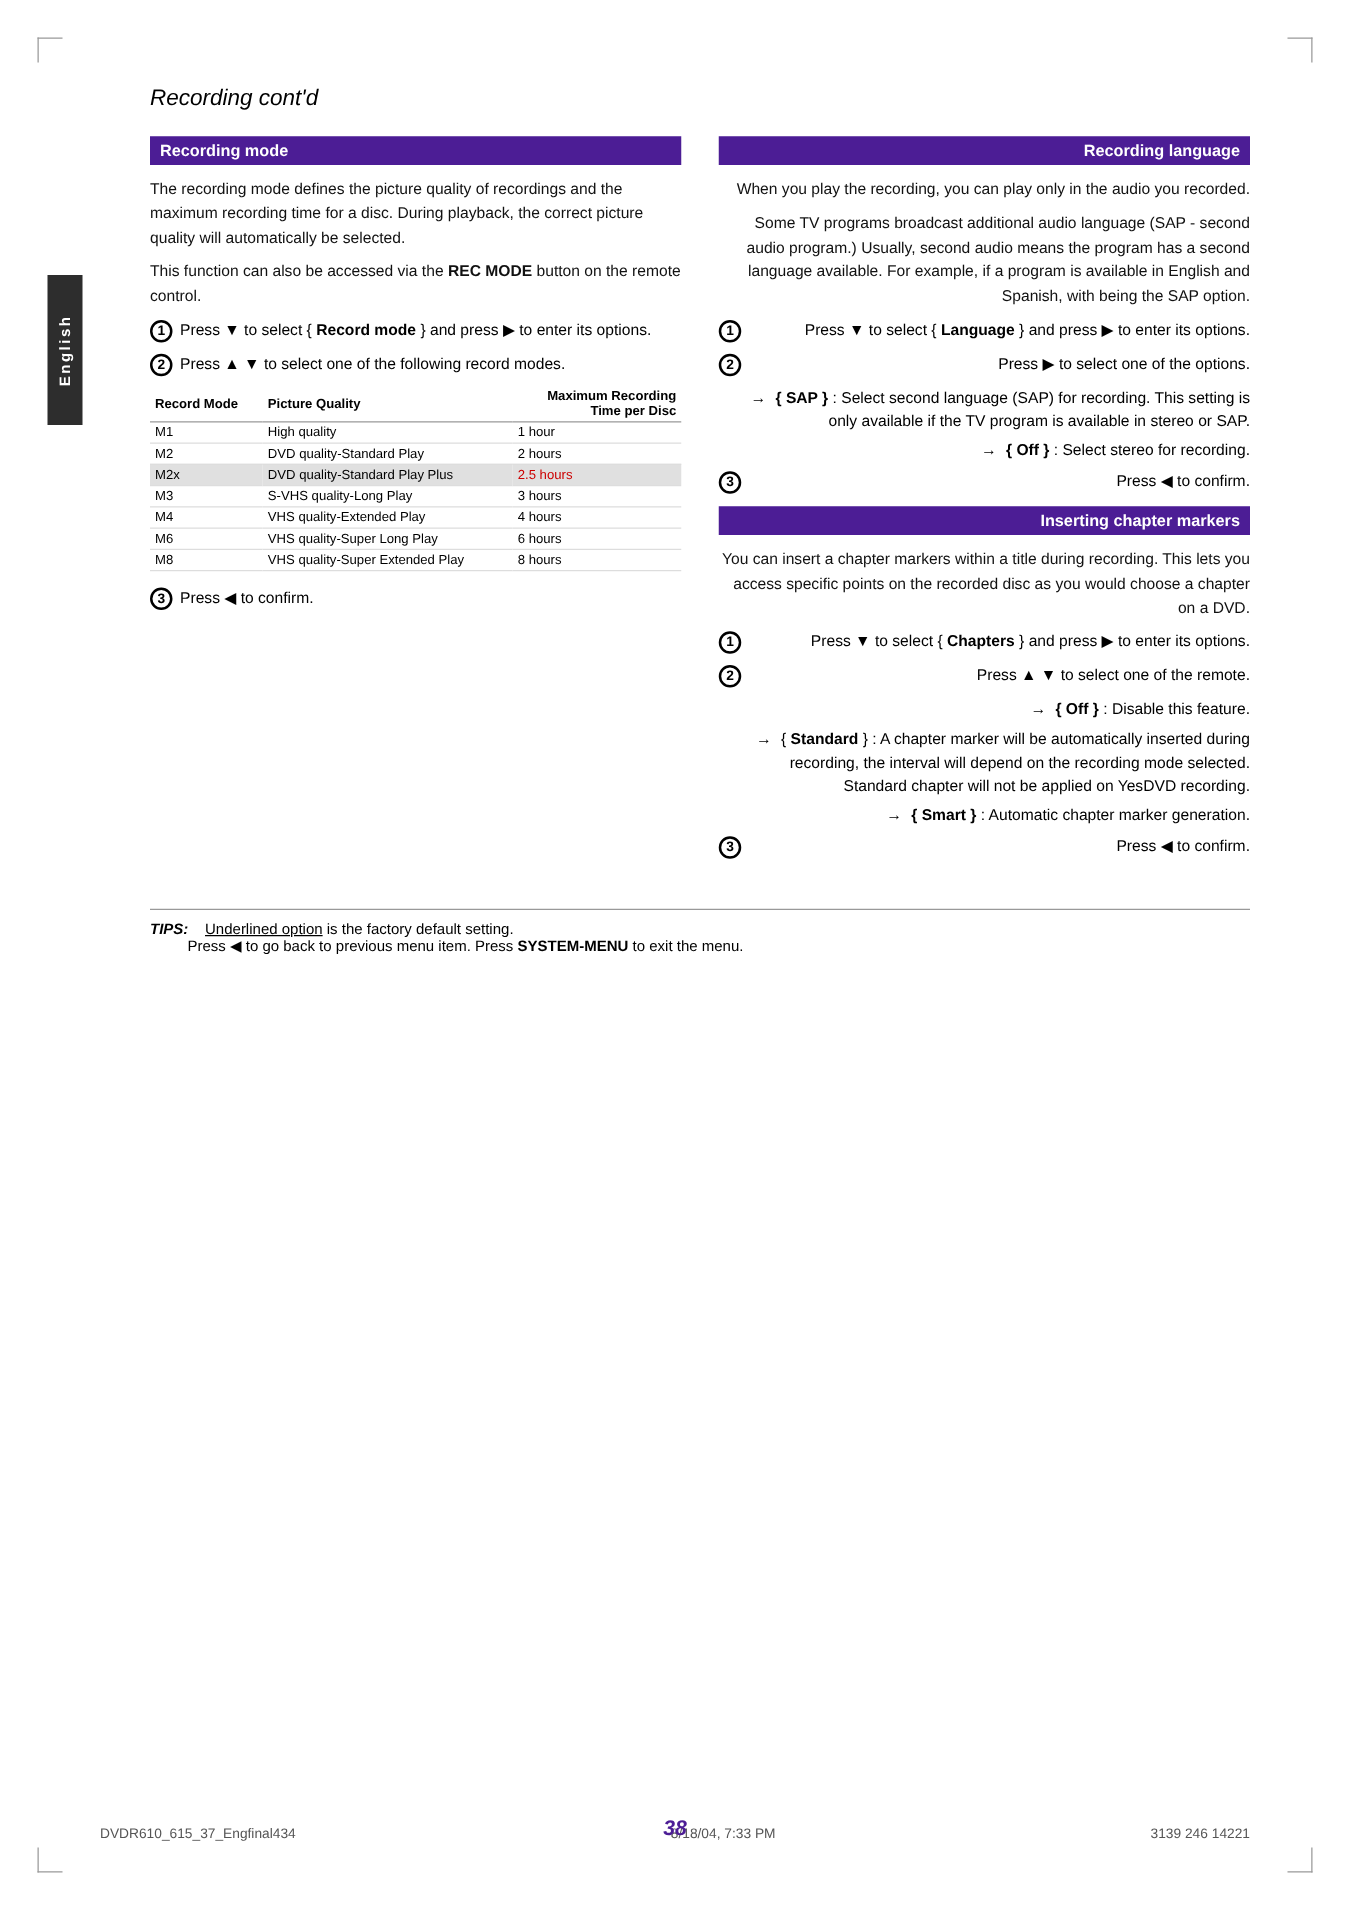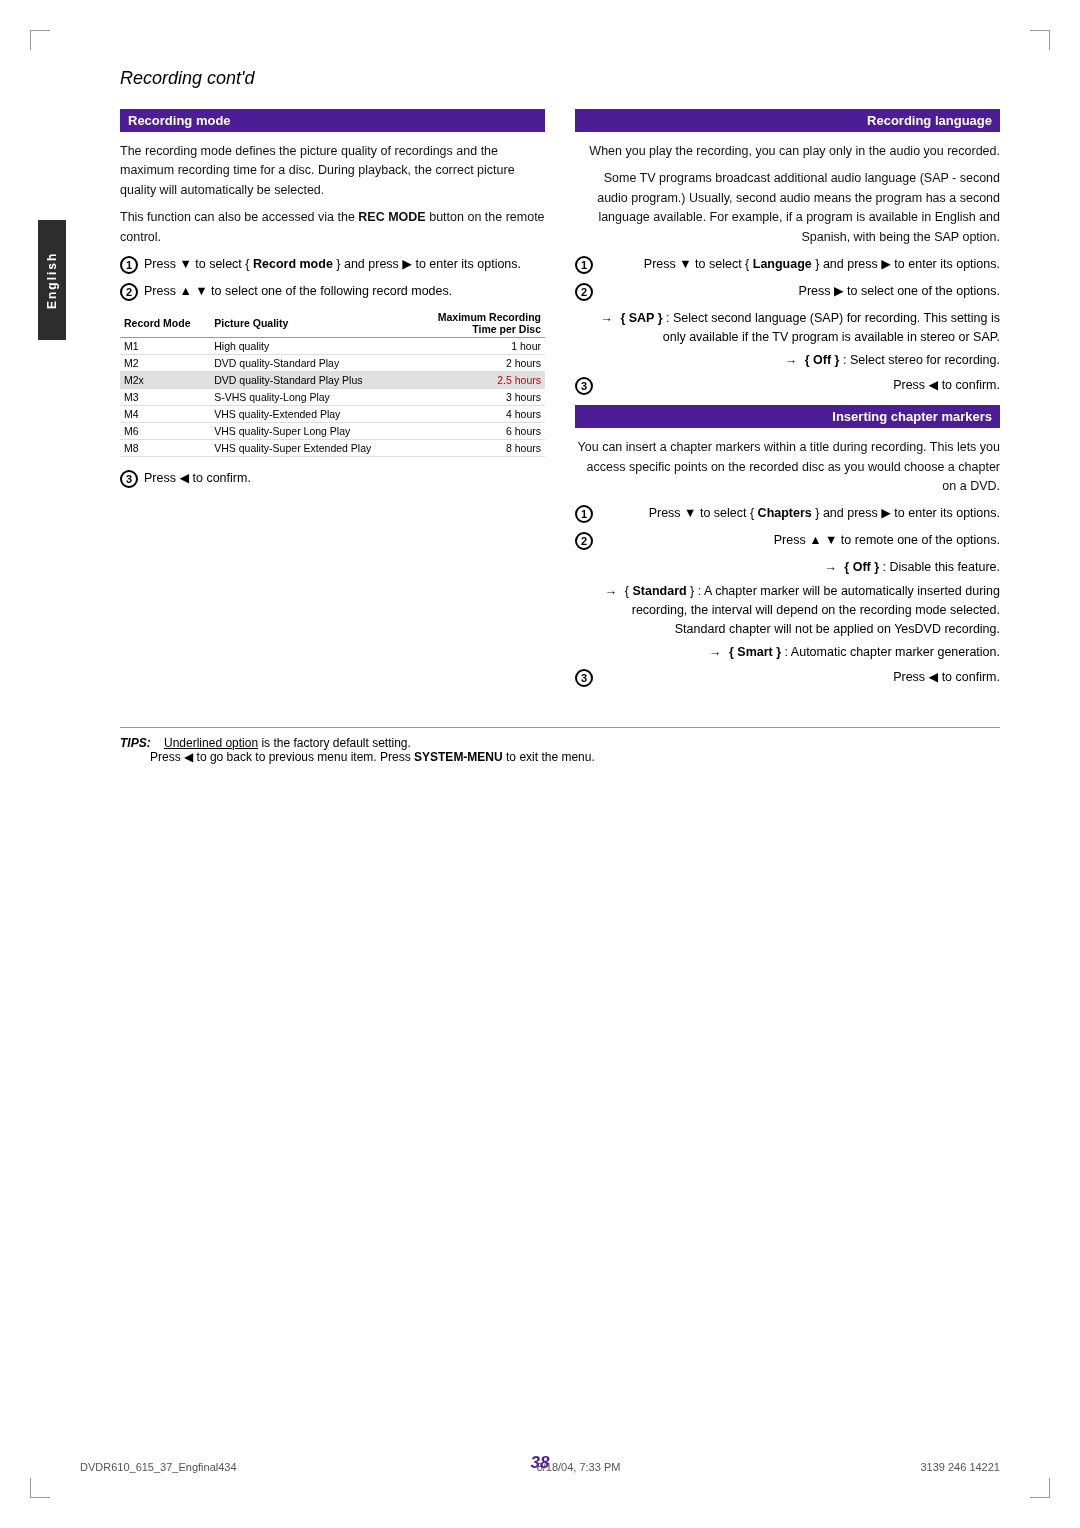--- a/index.html
+++ b/index.html
@@ -145,21 +145,20 @@
       padding: 2px 4px;
       border-bottom: 1px solid #ddd;
       font-size: 10.5px;
       color: #000;
     }
     .mode-table tr.highlight td {
       background: #e0e0e0;
       margin-left: 24px;
     }
     .hours-col {
-      text-align: right;
       color: #333;
     }
     .hours-col.red-text {
       color: #c00;
     }
 
     
     .sub-item {
       margin-left: 14px;
       margin-bottom: 5px;
@@ -377,21 +376,21 @@
         <div class="step">
           <span class="circle-num">1</span>
           <span class="step-text">
             Press ▼ to select { <b>Chapters</b> } and press ▶ to enter its options.
           </span>
         </div>
 
         <div class="step">
           <span class="circle-num">2</span>
           <span class="step-text">
-            Press ▲ ▼ to remote one of the options.
+            Press ▲ ▼ to select one of the remote.
           </span>
         </div>
 
         <div class="sub-item">
           <span class="arrow-bullet">→</span>
           <b>{ Off }</b> :  Disable this feature.
         </div>
         <div class="sub-item">
           <span class="arrow-bullet">→</span>
           { <b><span class="underline-option">Standard</span></b> } :  A chapter marker will be automatically inserted during recording, the interval will depend on the recording mode selected. Standard chapter will not be applied on YesDVD recording.

